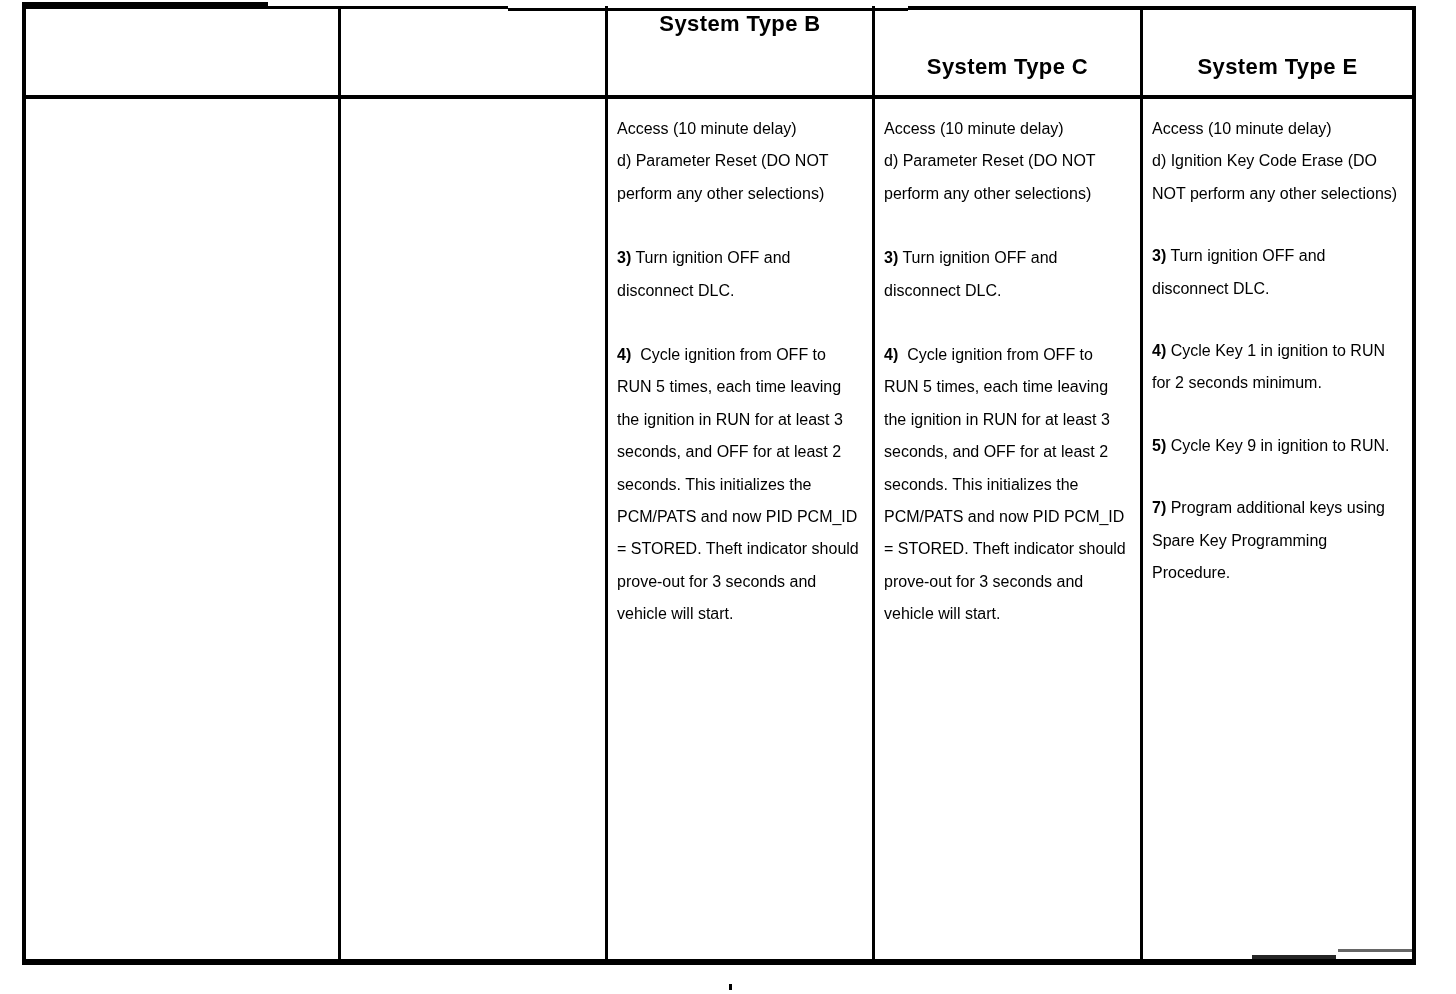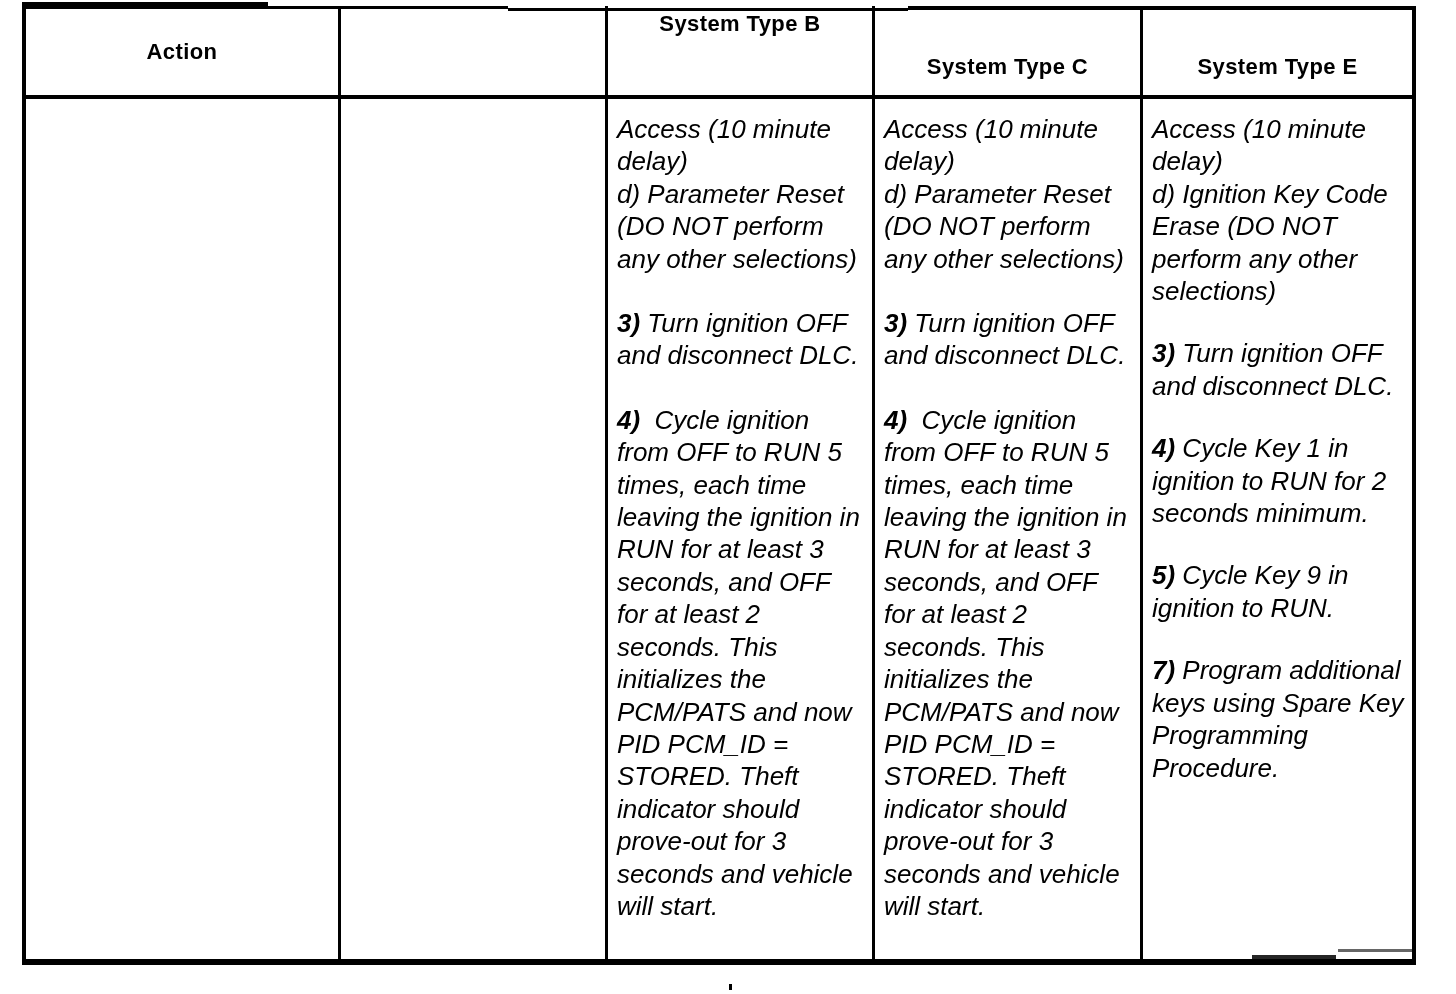--- a/index.html
+++ b/index.html
@@ -111,25 +111,24 @@
   .hcell.h-e       { left: 1143px; width: 269px; align-items: flex-end; padding-bottom: 14px; }
 
   .hcell.h-ad .htext { display: block; width: 100%; }
 
   
   .bcell {
     position: absolute;
     top: 99px;
     height: 860px;
     box-sizing: border-box;
-    font-size: 26px;
+    font-size: 16px;
     line-height: 32.4px;
     padding: 14px 8px 0 9px;
     overflow: hidden;
-    font-style: italic;
   }
   .bcell.b-action { left: 26px;   width: 312px; }
   .bcell.b-ad     { left: 341px;  width: 264px; }
   .bcell.b-b      { left: 608px;  width: 264px; }
   .bcell.b-c      { left: 875px;  width: 265px; }
   .bcell.b-e      { left: 1143px; width: 269px; }
 
   .para {
     margin: 0;
     white-space: pre-wrap;
@@ -175,23 +174,20 @@
   <div class="frame-left"></div>
   <div class="frame-right"></div>
   <div class="frame-bottom"></div>
   <div class="header-rule"></div>
 
   <div class="vrule v1"></div>
   <div class="vrule v2"></div>
   <div class="vrule v3"></div>
   <div class="vrule v4"></div>
 
-  <div class="hcell h-action">
-    <span class="htext">Action</span>
-  </div>
 
 
   <div class="hcell h-b">
     <span class="htext">System Type B</span>
   </div>
 
   <div class="hcell h-c">
     <span class="htext">System Type C</span>
   </div>
 

